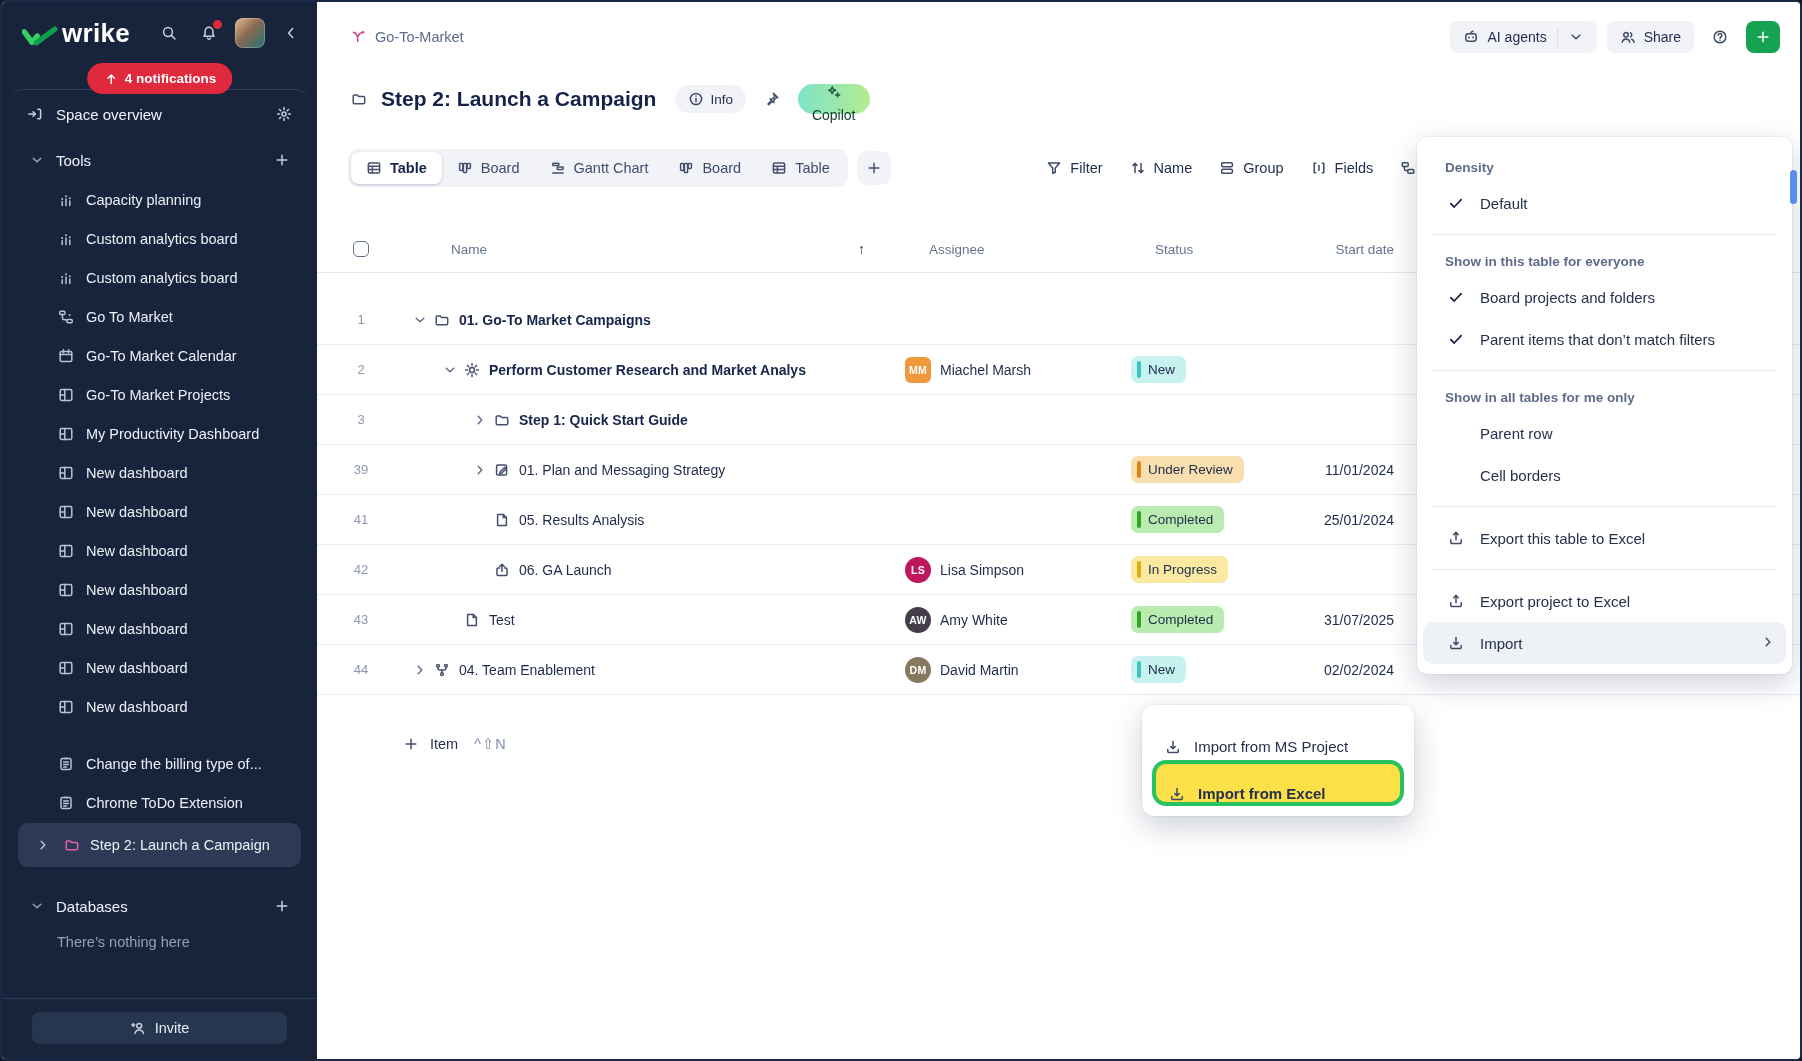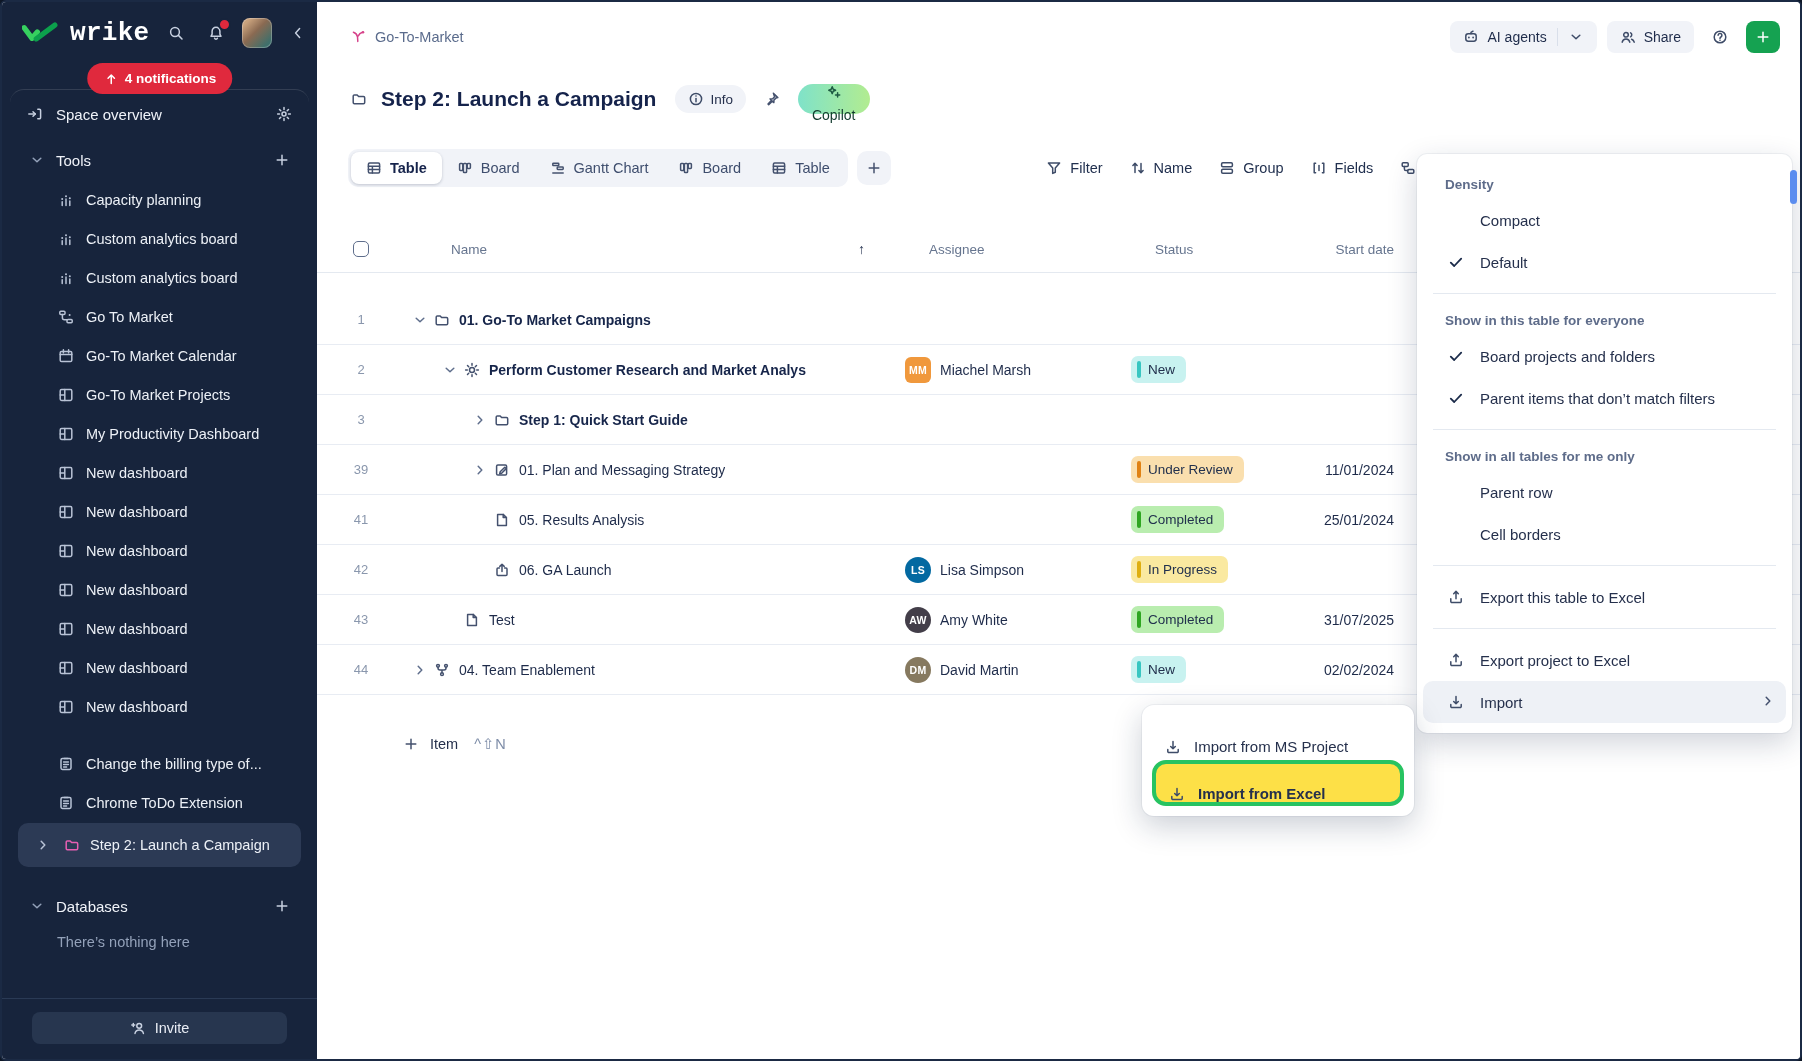--- a/index.html
+++ b/index.html
@@ -7,21 +7,21 @@
   body { font-family:"Liberation Sans",sans-serif; }
   #app { width:1802px; height:1061px; display:flex; background:#fff; border:2px solid #1B2A44;
          border-radius:6px; overflow:hidden; position:relative; }
 
   .ic { display:inline-flex; align-items:center; justify-content:center; flex:none; }
 
   
   .sidebar { width:315px; min-width:315px; background:#17243C; color:#E9EDF5; display:flex;
              flex-direction:column; position:relative; }
   .side-top { height:62px; display:flex; align-items:center; padding:0 12px 0 20px; gap:12px; }
-  .logo { display:flex; align-items:center; gap:12px; margin-right:auto; cursor:pointer;font-family:Liberation Mono, monospace; }
+  .logo { display:flex; align-items:flex-end; gap:4px; margin-right:auto; cursor:pointer; }
   .logo-text { font-size:26px; font-weight:700; color:#fff; letter-spacing:.3px; }
   .top-ic { width:28px; height:28px; color:#C7D0E0; cursor:pointer; }
   .bell { position:relative; }
   .bell::after { content:""; position:absolute; top:-1px; right:-1px; width:9px; height:9px;
                  border-radius:50%; background:#E0293D; border:2px solid #17243C; }
   .avatar-top { width:30px; height:30px; border-radius:8px; flex:none; cursor:pointer;
                 background:linear-gradient(135deg,#c9a27d 15%,#8a6a52 45%,#3f6f6b 85%);
                 box-shadow:0 0 0 1px rgba(255,255,255,.25) inset; }
   .notif-pill { position:absolute; top:61px; left:50%; transform:translateX(-50%); z-index:3;
                 background:#E0293D; color:#fff; border-radius:16px; height:31px; display:flex;
@@ -139,21 +139,21 @@
                  border-radius:7px; padding:0 11px 0 17px; font-size:13.5px; color:#21304D;
                  cursor:pointer; white-space:nowrap; }
   .status-pill .bar { position:absolute; left:6px; top:5px; bottom:5px; width:4px;
                       border-radius:2px; }
   .add-row { display:flex; align-items:center; height:54px; padding-left:86px; gap:11px;
              font-size:14.5px; color:#25304C; cursor:pointer; }
   .add-row .ic { color:#44516E; }
   .shortcut { color:#7E8DA8; margin-left:5px; letter-spacing:1px; }
 
   
-  .ctx-menu { position:absolute; left:1100px; top:152px; width:375px; background:#fff;
+  .ctx-menu { position:absolute; left:1100px; top:135px; width:375px; background:#fff;
               border-radius:10px; padding:14px 0 10px; z-index:30;
               box-shadow:0 10px 30px rgba(20,35,70,.20), 0 0 0 1px rgba(20,35,70,.05); }
   .menu-header { padding:9px 28px 7px; font-size:13.5px; font-weight:700; color:#5E6C8A; }
   .menu-item { height:42px; display:flex; align-items:center; gap:13px; padding:0 16px 0 28px;
                font-size:15px; color:#25304C; cursor:pointer; }
   .menu-item .mi-left { width:22px; display:flex; justify-content:center; color:#1B2B4A;
                         flex:none; }
   .menu-item .mi-left.dim { color:#3E4C68; }
   .menu-item .mi-chev { margin-left:auto; color:#44516E; }
   .menu-item.hl { background:#EEF1F6; border-radius:10px; margin:0 6px; padding:0 10px 0 22px; }
@@ -838,21 +838,21 @@
          <span class="ticon">
               <svg width="16" height="16" viewBox="0 0 16 16" fill="none" stroke="currentColor" stroke-width="1.5" stroke-linecap="round" stroke-linejoin="round">
                 <path d="M5.4 6H4a1 1 0 0 0-1 1v5.4a1 1 0 0 0 1 1h8a1 1 0 0 0 1-1V7a1 1 0 0 0-1-1h-1.4"></path>
                 <path d="M8 9.6V2.2M8 2.2L5.8 4.4M8 2.2l2.2 2.2"></path>
               </svg>
             </span>
          <span class="tname ">06. GA Launch</span>
        </div>
        <div class="c-assignee">
             <div class="assignee">
-        <span class="av round" style="background:#0369a1">LS</span>
+        <span class="av round" style="background:#be185d">LS</span>
         <span>Lisa Simpson</span>
       </div>
           </div>
        <div class="c-status">
             <div class="pillwrap"><span class="status-pill" style="background:#FAE9A0">
         <span class="bar" style="background:#DFAF10"></span>In Progress</span></div>
           </div>
        <div class="c-date">
             <span></span>
           </div>
@@ -927,24 +927,20 @@
             <path d="M8 3.2v9.6M3.2 8h9.6"></path>
           </svg>
         </span>
       <span>Item</span>
       <span class="shortcut">^⇧N</span>
     </div>
 
     <div class="ctx-menu" id="ctx-menu">
         <div class="menu-header">Density</div>
         <div class="menu-item ">
-         <span class="mi-left"></span>
-          <span>Compact</span>
-       </div>
-        <div class="menu-item ">
          <span class="mi-left">
             <svg width="16" height="16" viewBox="0 0 16 16" fill="none" stroke="currentColor" stroke-width="1.5" stroke-linecap="round" stroke-linejoin="round">
               <polyline points="2.8,8.6 6.2,12 13.2,4.6" stroke-width="1.8"></polyline>
             </svg>
           </span>
           <span>Default</span>
        </div>
         <div class="menu-div"></div>
         <div class="menu-header">Show in this table for everyone</div>
         <div class="menu-item ">

